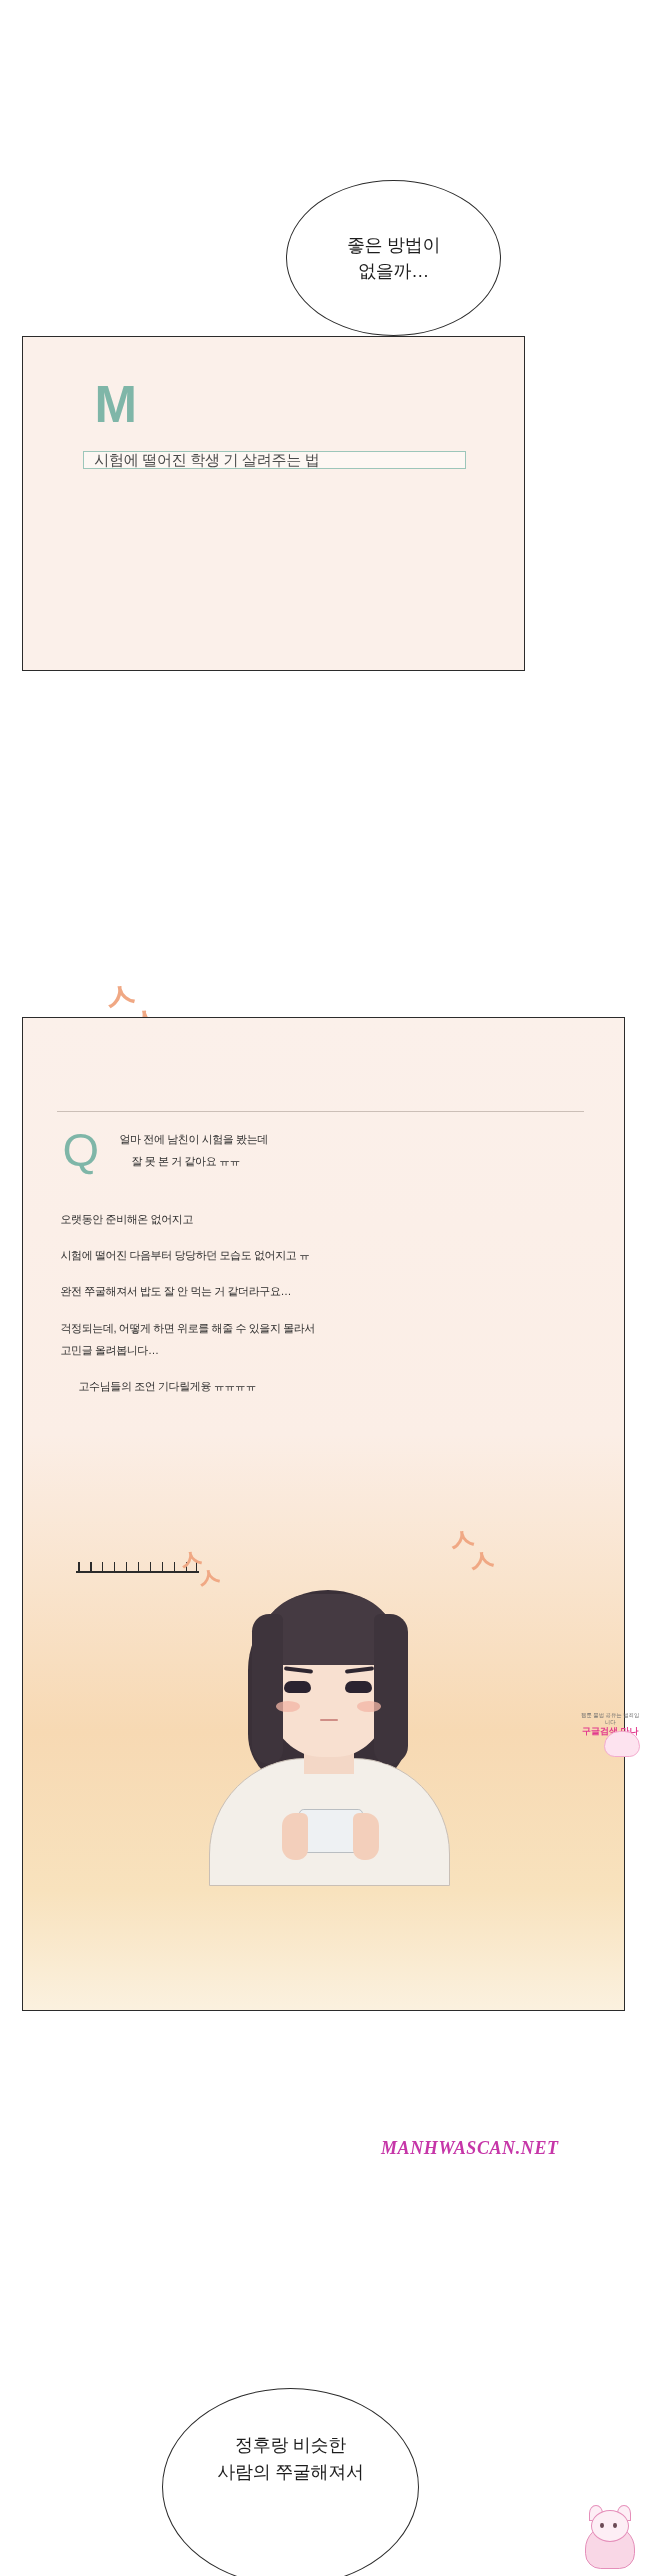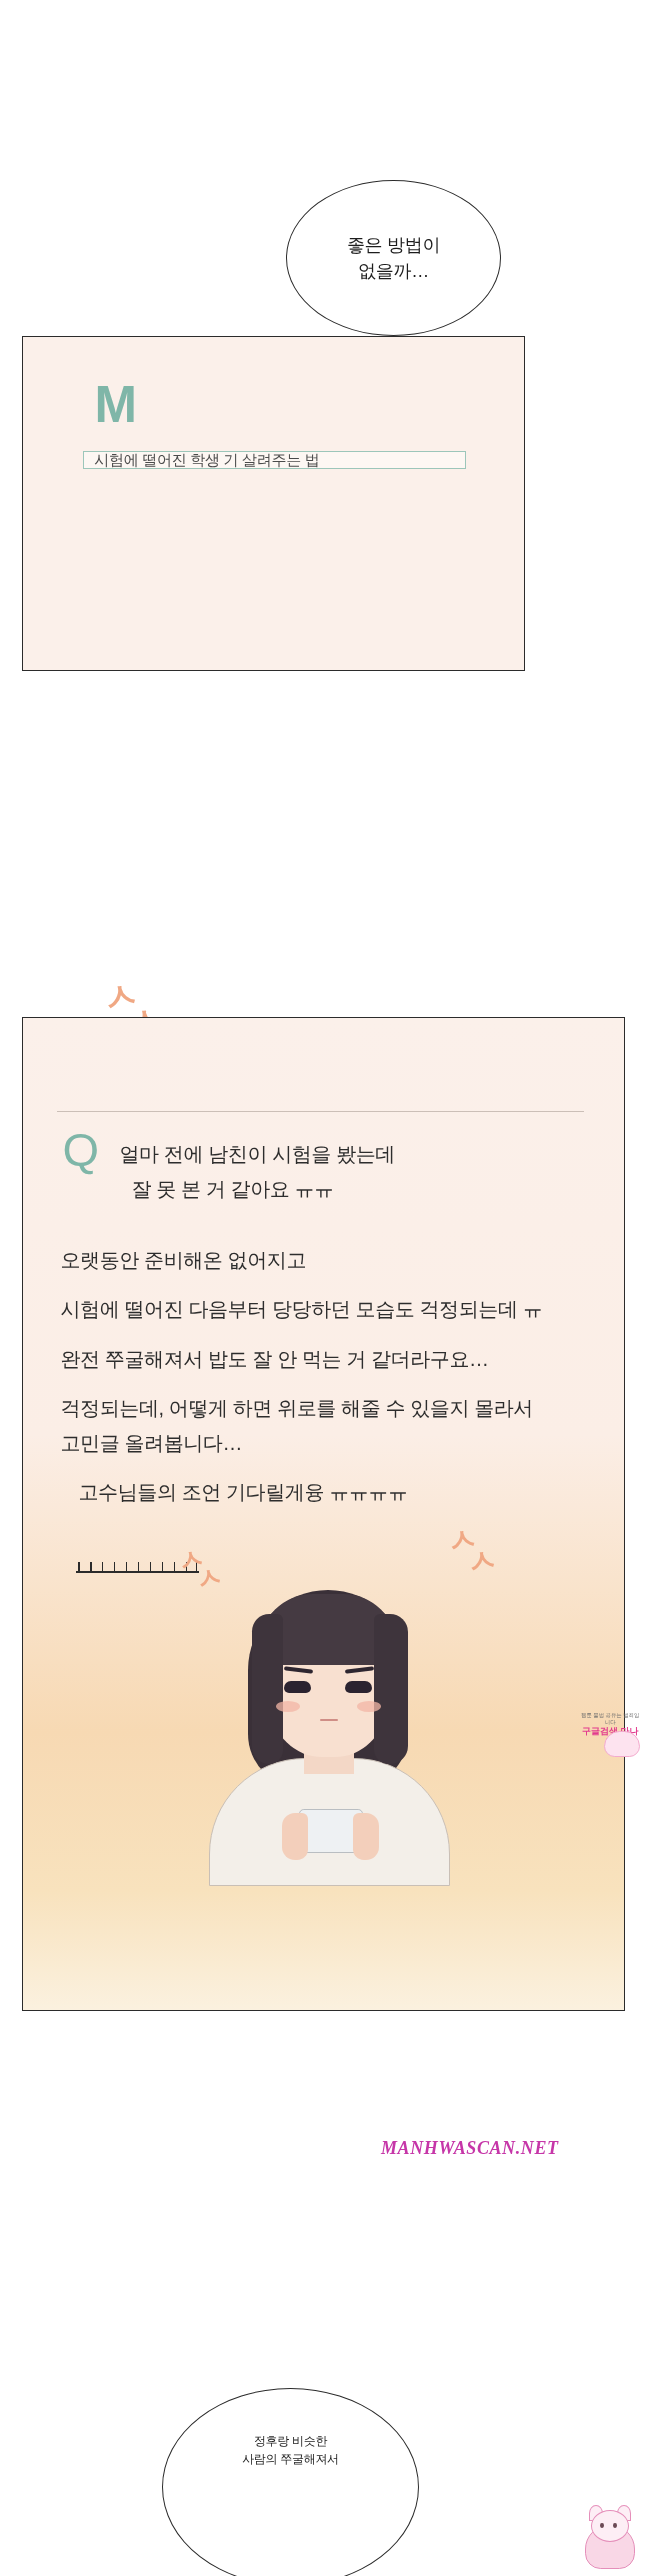--- a/index.html
+++ b/index.html
@@ -107,24 +107,24 @@
     left: 40px;
     top: 108px;
     font-size: 47px;
     color: #7fb6a8;
     font-weight: normal;
     line-height: 1;
   }
   .post-text {
     position: absolute;
     left: 38px;
-    top: 122px;
+    top: 114px;
     width: 527px;
     color: #2d2d2d;
-    font-size: 20px;
+    font-size: 11px;
     letter-spacing: -0.4px;
   }
   .post-text p {
     margin: 0 0 20.3px 0;
     line-height: 1.45;
   }
   .post-text p.indent1 { margin-left: 59px; }
   .post-text p.indent2 { margin-left: 71px; margin-bottom: 42px; }
   .post-text p.tight { margin-bottom: 6px; }
   .post-text p.last { margin-top: 3px; margin-left: 18px; }
@@ -244,21 +244,21 @@
     background: #ffffff;
     box-sizing: border-box;
     display: flex;
     flex-direction: column;
     align-items: center;
     justify-content: flex-start;
     padding-top: 43px;
     text-align: center;
   }
   .bubble2 span {
-    font-size: 12px;
+    font-size: 18px;
     color: #1d1d1d;
     line-height: 1.5;
     letter-spacing: -0.3px;
     display: block;
   }
 </style>
 </head>
 <body>
 
 <div id="page">
@@ -281,21 +281,21 @@
   </div>
 
   <div class="panel2">
     <div class="hr"></div>
     <div class="q-mark">Q</div>
 
     <div class="post-text">
       <p class="indent1 tight">얼마 전에 남친이 시험을 봤는데</p>
       <p class="indent2">잘 못 본 거 같아요 ㅠㅠ</p>
       <p>오랫동안 준비해온 없어지고</p>
-      <p>시험에 떨어진 다음부터 당당하던 모습도 걱정되는데 ㅠ</p>
+      <p>시험에 떨어진 다음부터 당당하던 모습도 없어지고 ㅠ</p>
       <p>완전 쭈굴해져서 밥도 잘 안 먹는 거 같더라구요…</p>
       <p class="tight">걱정되는데, 어떻게 하면 위로를 해줄 수 있을지 몰라서</p>
       <p>고민글 올려봅니다…</p>
       <p class="last">고수님들의 조언 기다릴게융 ㅠㅠㅠㅠ</p>
     </div>
 
     <div class="ruler">
       <span class="base"></span>
       <i style="left:2.4px"></i>
       <i style="left:14.4px"></i>

